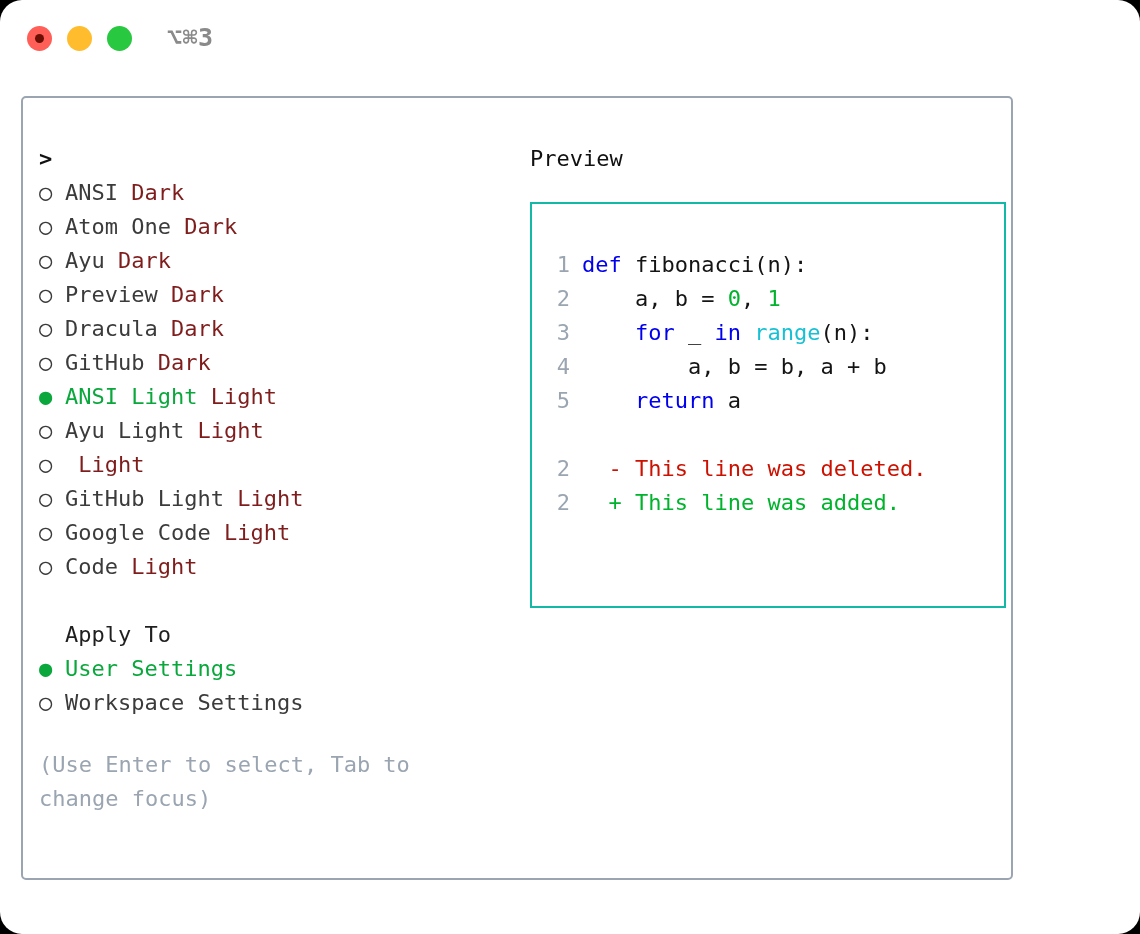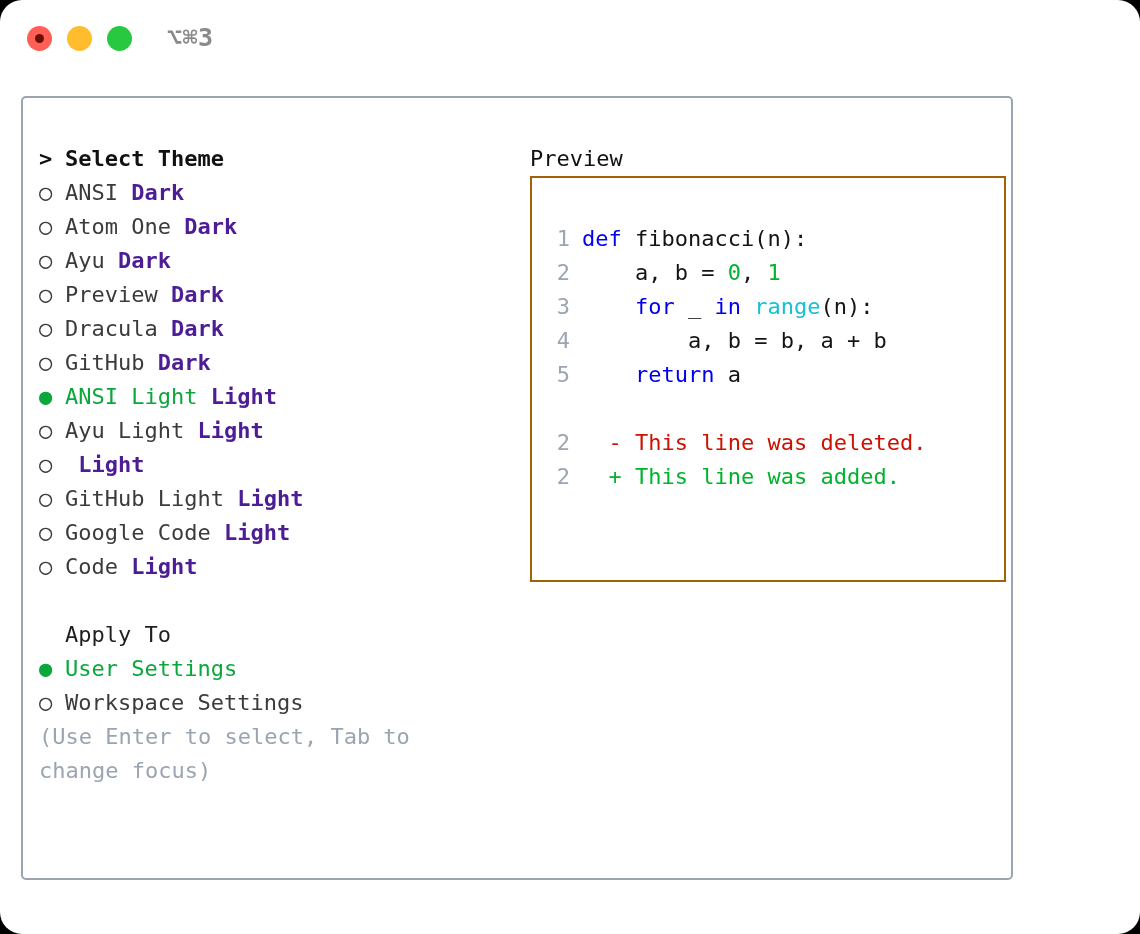--- a/index.html
+++ b/index.html
@@ -89,35 +89,35 @@
     flex: 0 0 26px;
     white-space: pre;
   }
   .heading {
     font-weight: bold;
     color: #111111;
   }
   .label-name { color: #3b3b3b; }
   .label-name.selected { color: #0aa83c; }
   .label-kind {
-    color: #4c1d95;
-    font-weight: bold;
+    color: #7f1d1d;
   }
   .dot-filled {
     color: #0aa83c;
   }
   .dot-empty {
     color: #3b3b3b;
   }
   .spacer-row { height: 34px; }
 
   .apply-heading {
     color: #1f1f1f;
   }
   .hint {
+    margin-top: 28px;
     font-size: 22px;
     line-height: 34px;
     color: #9aa5b1;
     width: 410px;
     white-space: pre-wrap;
   }
 
   
   .right-col {
     position: absolute;
@@ -125,23 +125,24 @@
     width: 490px;
     padding-left: 28px;
   }
   .preview-title {
     font-size: 22px;
     color: #111111;
     line-height: 34px;
     white-space: pre;
   }
   .preview-box {
+    margin-top: 26px;
     width: 476px;
     height: 406px;
-    border: 2px solid #a16207;
+    border: 2px solid #14b8a6;
     box-sizing: border-box;
     padding: 44px 0 0 12px;
   }
   .code-line {
     font-size: 22px;
     line-height: 34px;
     white-space: pre;
   }
   .gutter {
     color: #9aa5b1;
@@ -171,21 +172,21 @@
       <div class="light green"></div>
     </div>
     <div class="titlebar-text">⌥⌘3</div>
   </div>
 
   <div class="panel">
 
     <div class="left-col">
 
       <div class="row">
-        <span class="marker heading">&gt;</span><span class="heading">Select Theme</span>
+        <span class="marker heading">&gt;</span>
       </div>
 
       <div id="theme-list">
           <div class="row"><span class="marker dot-empty">○</span><span class="label-name">ANSI</span><span class="label-kind"> Dark</span></div>
           <div class="row"><span class="marker dot-empty">○</span><span class="label-name">Atom One</span><span class="label-kind"> Dark</span></div>
           <div class="row"><span class="marker dot-empty">○</span><span class="label-name">Ayu</span><span class="label-kind"> Dark</span></div>
           <div class="row"><span class="marker dot-empty">○</span><span class="label-name">Preview</span><span class="label-kind"> Dark</span></div>
           <div class="row"><span class="marker dot-empty">○</span><span class="label-name">Dracula</span><span class="label-kind"> Dark</span></div>
           <div class="row"><span class="marker dot-empty">○</span><span class="label-name">GitHub</span><span class="label-kind"> Dark</span></div>
           <div class="row"><span class="marker dot-filled">●</span><span class="label-name selected">ANSI Light</span><span class="label-kind"> Light</span></div>

